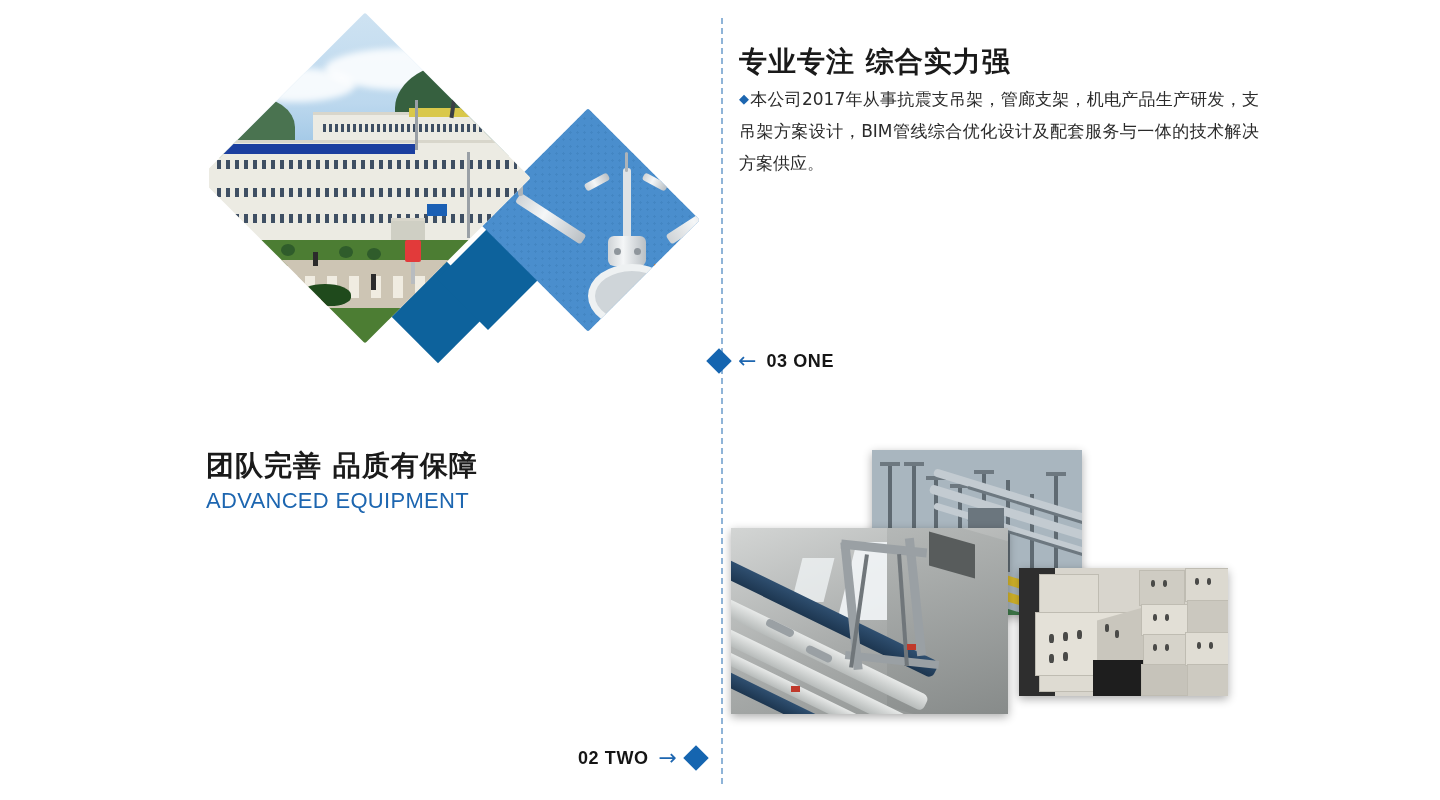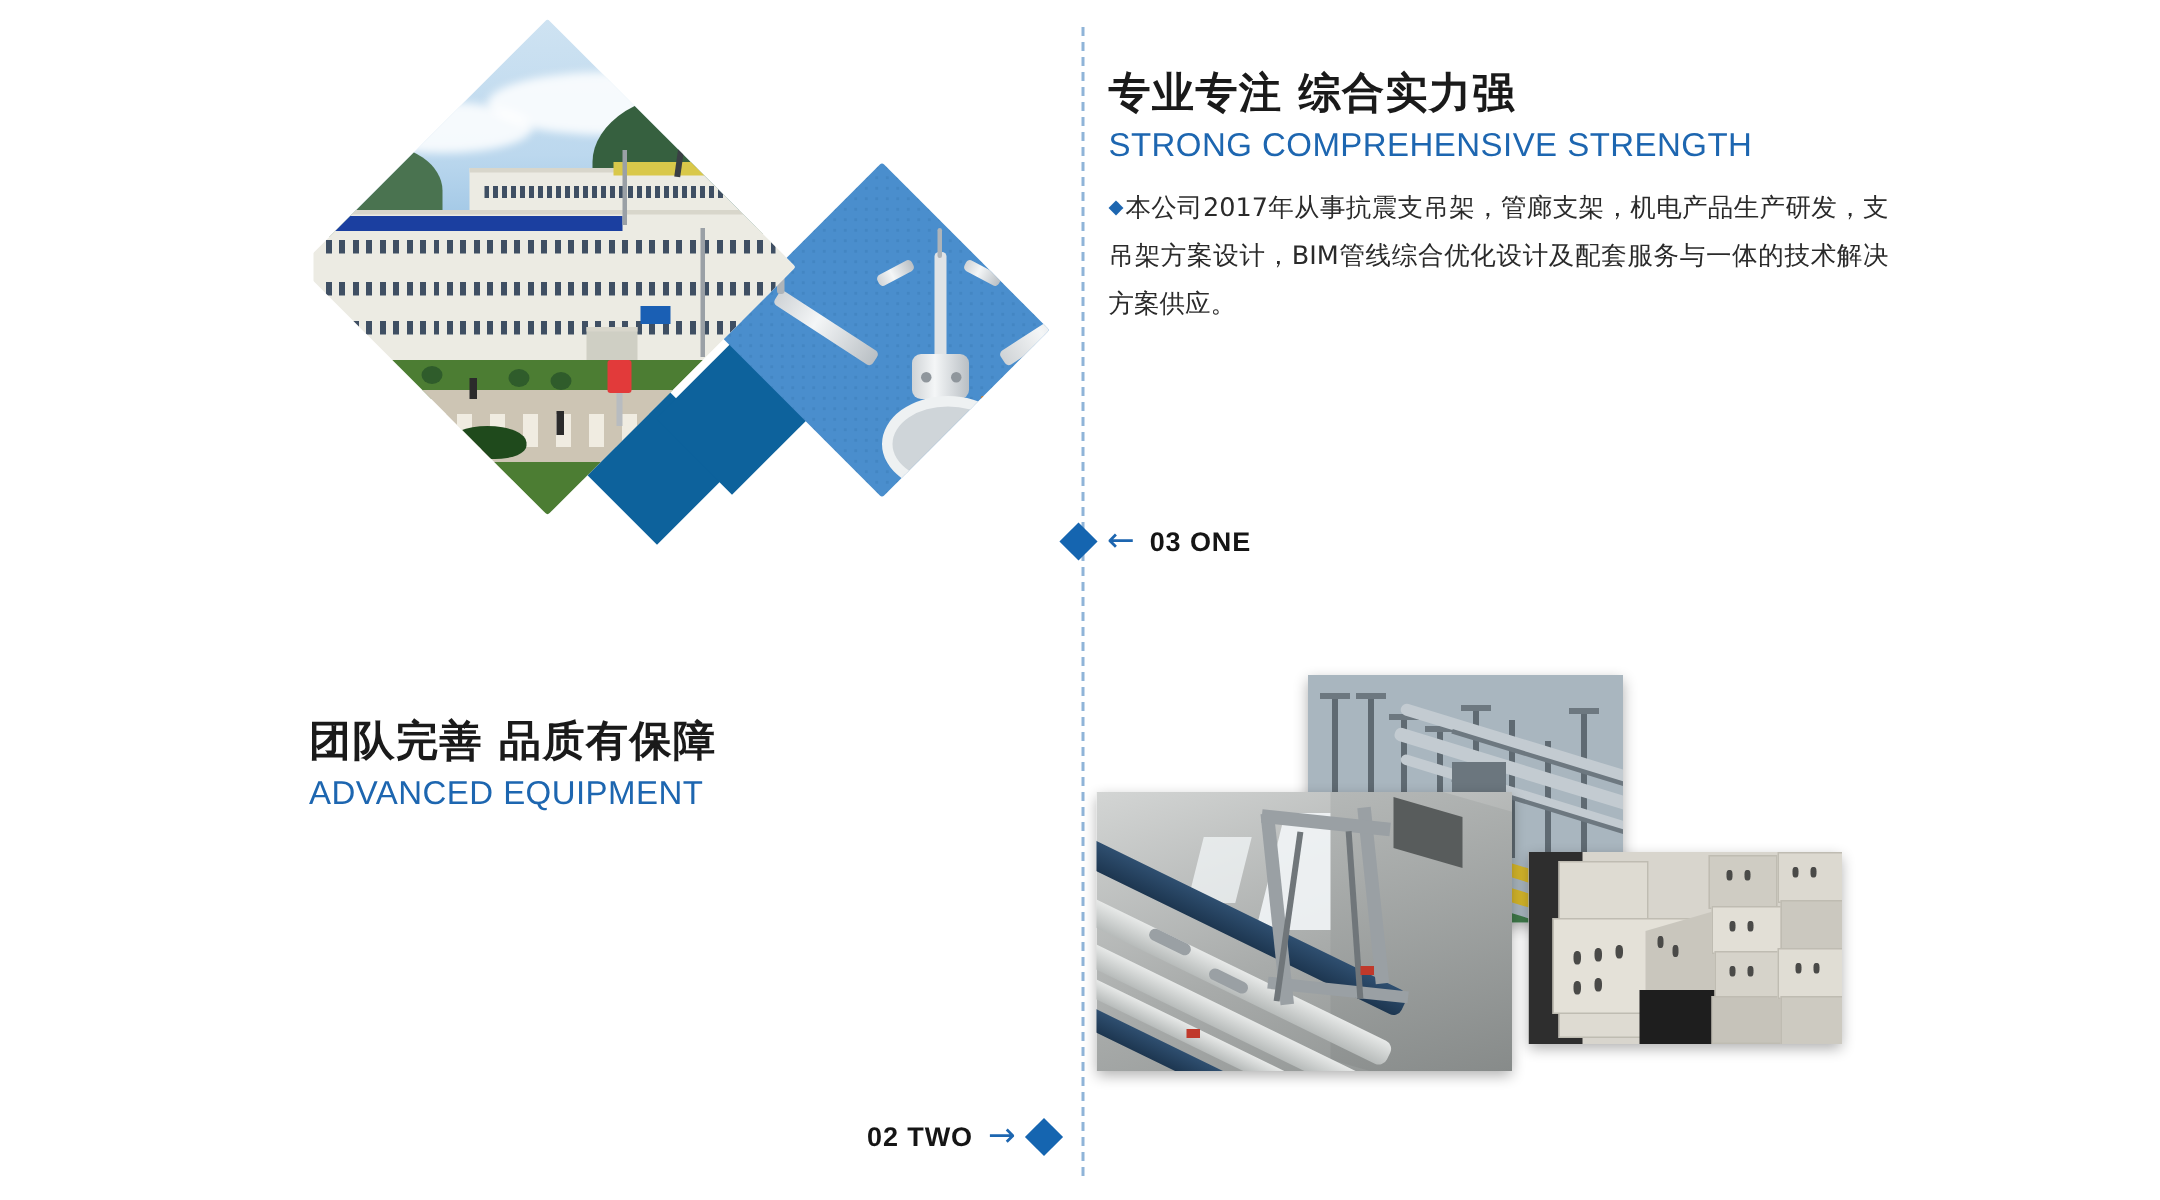--- a/index.html
+++ b/index.html
@@ -64,21 +64,21 @@
   .brace .arm{position:absolute;background:linear-gradient(90deg,#cfd3d6,#f4f6f7 40%,#b9bfc4);border-radius:3px;}
   .brace .pipe{position:absolute;border:7px solid #eef1f2;border-radius:50%;background:#cfd5d9;}
   .brace .rod{position:absolute;background:#dfe3e6;}
   .brace .cap{position:absolute;background:#aeb4b9;border-radius:2px;}
   .brace .bolt{position:absolute;background:#8f969c;border-radius:50%;}
   .brace .orange{position:absolute;background:#e07b1c;border-radius:1px;}
 
   
   .block{position:absolute;}
   #block-one{left:739px;top:44px;width:520px;}
-  #block-two{left:206px;top:476px;width:500px;}
+  #block-two{left:206px;top:448px;width:500px;}
 
   .cn-title{
     font-size:28px;font-weight:700;color:#1a1a1a;
     letter-spacing:1px;line-height:1.25;margin:0 0 4px 0;
     font-family:"DejaVu Sans","Liberation Sans",sans-serif;
   }
   .en-title{
     font-size:22px;font-weight:400;color:#1d66b0;
     letter-spacing:.3px;line-height:1.25;margin:0 0 12px 0;
   }
@@ -203,21 +203,20 @@
         <div style="position:absolute;left:118px;top:244px;width:5px;height:14px;background:#2b2b2b;"></div>
         <div style="position:absolute;left:176px;top:266px;width:5px;height:16px;background:#2b2b2b;"></div>
         <div class="pole" style="left:216px;top:236px;width:4px;height:40px;background:#b8bcc0;"></div>
         <div style="position:absolute;left:210px;top:232px;width:16px;height:22px;background:#e23a3a;border-radius:2px;"></div>
       </div>
     </div>
   </div>
 
   <div class="block" id="block-one">
     <h2 class="cn-title">专业专注 综合实力强</h2>
-    <h3 class="en-title">STRONG COMPREHENSIVE STRENGTH</h3>
     <p class="para"><span class="bl">◆</span><span>本公司2017年从事抗震支吊架，管廊支架，机电产品生产研发，支吊架方案设计，BIM管线综合优化设计及配套服务与一体的技术解决方案供应。</span></p>
   </div>
 
   <div class="marker" id="marker-one">
     <span class="mk-dia"></span>
     <span class="mk-arrow">←</span>
     <span class="mk-label">03 ONE</span>
   </div>
 
   <div class="block" id="block-two">

